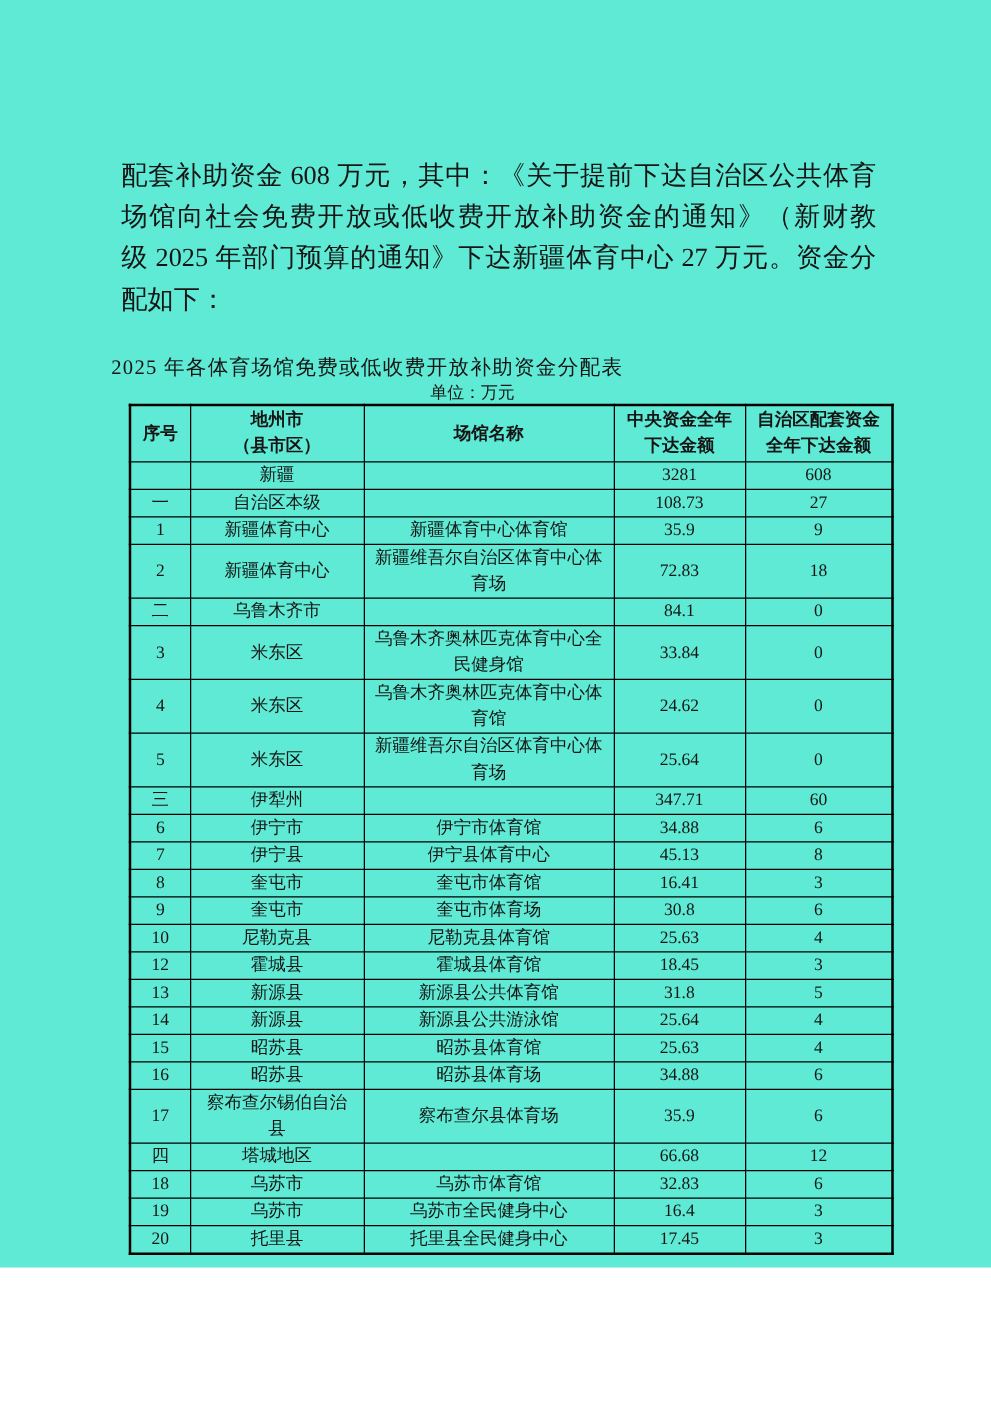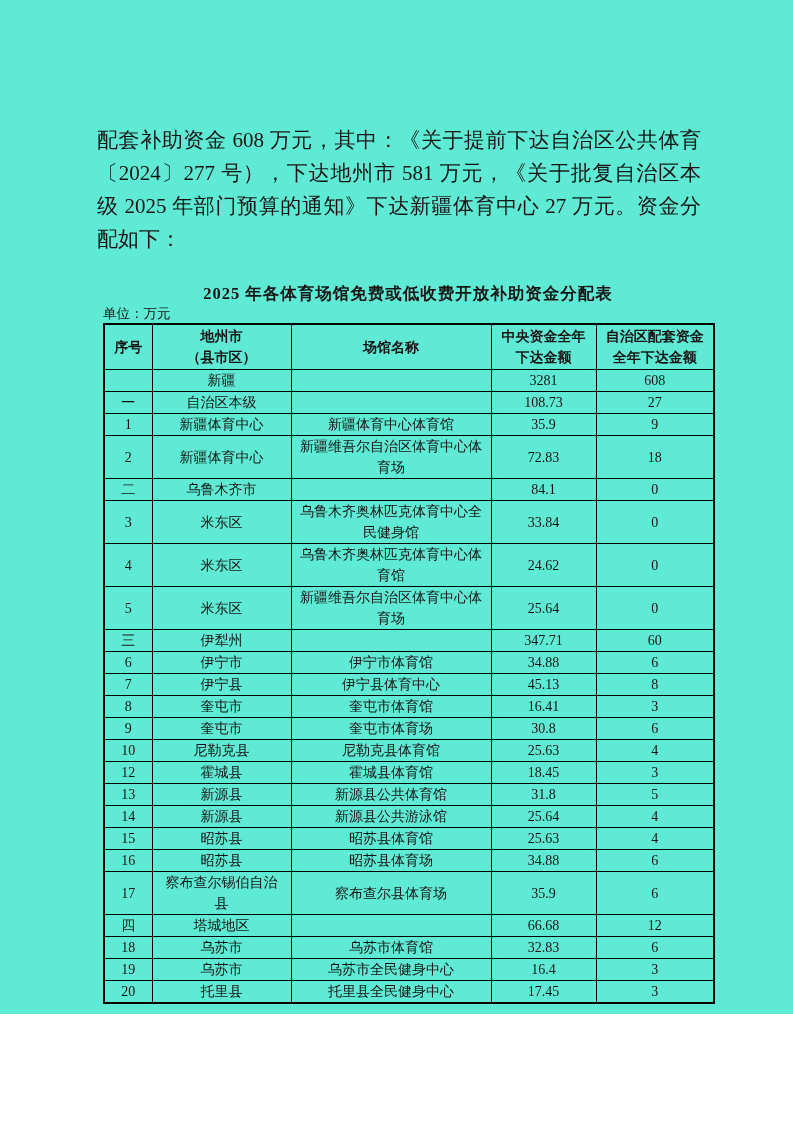--- a/index.html
+++ b/index.html
@@ -20,29 +20,28 @@
     position: absolute;
     left: 97px; top: 124px; width: 604px;
     font-size: 21px; line-height: 33px;
   }
   .para-line { text-align: justify; text-align-last: justify; }
   .para-line:last-child { text-align-last: left; }
 
   
   .doc-title {
     position: absolute;
-    left: 103px; top: 283px; width: 610px;
+    left: 89px; top: 283px; width: 610px;
+    font-size: 16.5px; font-weight: normal;
+    letter-spacing: 1px;
+  }
+  .unit {
+    position: absolute;
+    left: 103px; top: 305px; width: 550px;
     text-align: center;
-    font-size: 16.5px; font-weight: bold;
-    letter-spacing: 1px;
-  }
-  .unit {
-    position: absolute;
-    left: 103px; top: 305px; width: 550px;
-    text-align: left;
     font-size: 13.5px;
   }
 
   
   table.alloc {
     position: absolute;
     left: 103px; top: 323px;
     width: 610px;
     border-collapse: collapse;
     table-layout: fixed;
@@ -77,21 +76,21 @@
     color: #333;
   }
 </style>
 </head>
 <body>
 
 <div class="page">
 
   <div class="paragraph">
       <div class="para-line">配套补助资金 608 万元，其中：《关于提前下达自治区公共体育</div>
-      <div class="para-line">〔2024〕277 号），下达地州市 581 万元，《关于批复自治区本</div>
+      <div class="para-line">场馆向社会免费开放或低收费开放补助资金的通知》（新财教</div>
       <div class="para-line">级 2025 年部门预算的通知》下达新疆体育中心 27 万元。资金分</div>
       <div class="para-line">配如下：</div>
     </div>
 
   <div class="doc-title">2025 年各体育场馆免费或低收费开放补助资金分配表</div>
 
   <div class="unit">单位：万元</div>
 
   <table class="alloc">
     <colgroup>

